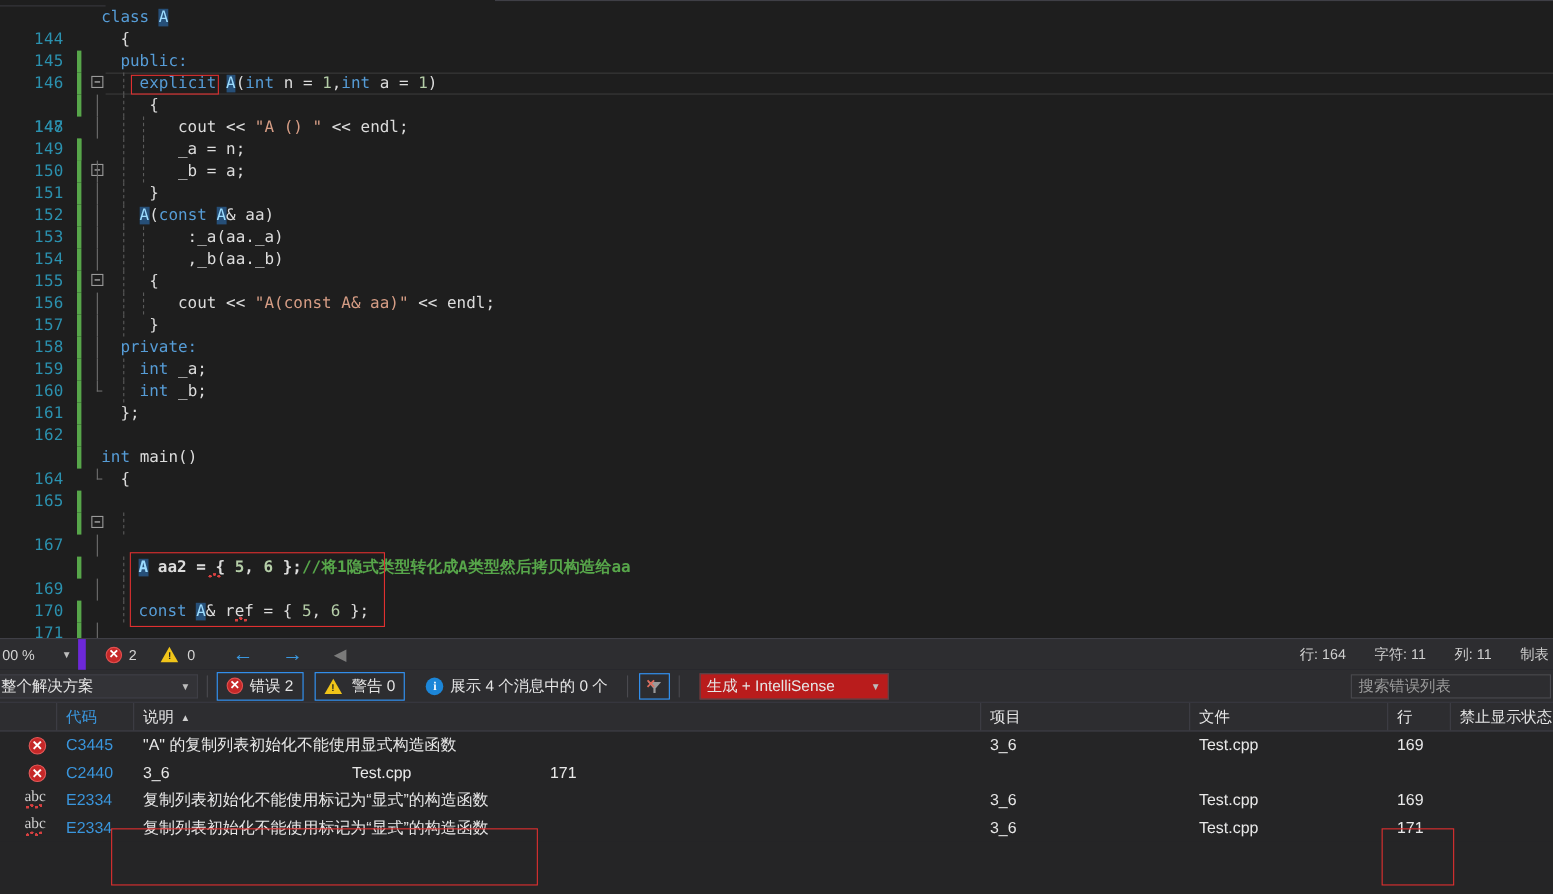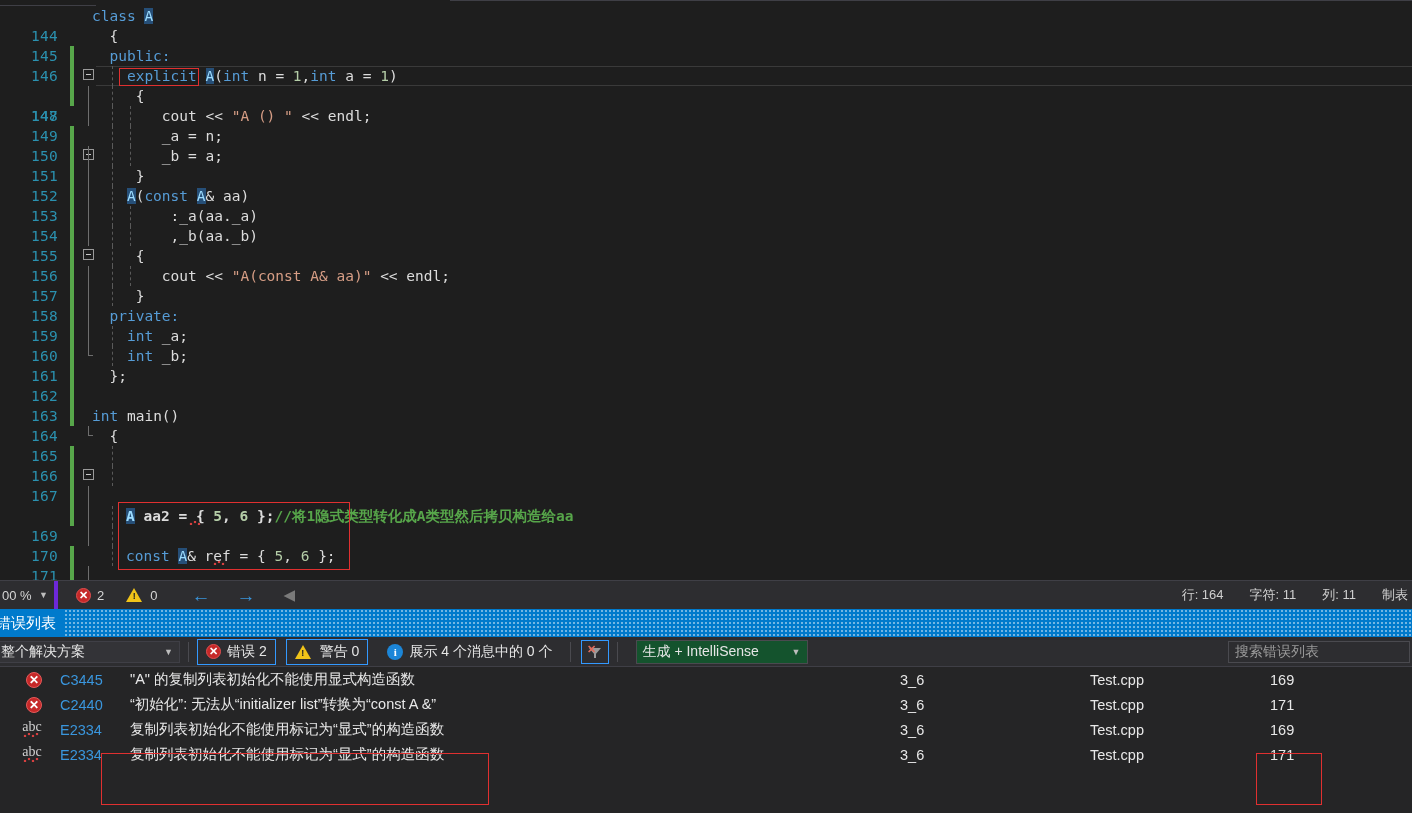--- a/index.html
+++ b/index.html
@@ -79,22 +79,22 @@
       radial-gradient(circle at 10px 3px, #d64040 1.4px, transparent 1.6px);
   }
 
   
   #statusbar {
     position: absolute; left: 0; top: 580px; width: 1412px; height: 29px;
     background: #2d2d30; color: #d4d4d4; font-size: 13px;
     display: flex; align-items: center; border-top: 1px solid #3f3f46;
   }
   .zoom-box {
-    width: 58px; height: 29px; display: flex; align-items: center; justify-content: space-between;
-    padding: 0 6px 0 0; border-right: 4px solid #6d28d9; color:#d4d4d4;
+    width: 78px; height: 29px; display: flex; align-items: center; justify-content: space-between;
+    padding: 0 6px 0 0; border-right: 7px solid #6d28d9; color:#d4d4d4;
   }
   .zoom-box .caret { color: #bdbdbd; font-size: 9px; }
   .sb-item { display: flex; align-items: center; gap: 6px; }
   .ic-err-circle {
     width: 15px; height: 15px; border-radius: 50%; background: #c62828;
     color: #fff; font-size: 11px; font-weight: bold;
     display: inline-flex; align-items: center; justify-content: center; line-height: 1;
     border: 1px solid #e05050;
   }
   .ic-warn-tri {
@@ -157,21 +157,21 @@
     border-left: 6px solid transparent; border-right: 6px solid transparent;
     border-top: 7px solid #9a9a9a;
   }
   .funnel::after {
     content:""; position:absolute; left: 6px; top: 9px; width: 2px; height: 4px; background: #9a9a9a;
   }
   .funnel-x {
     position: absolute; left: -1px; top: -2px; color: #e06c5c; font-size: 11px; font-weight: bold;
   }
   .build-select {
-    width: 172px; height: 24px; margin-left: 10px; background: #14532d; border: 1px solid #4a4a4f;
+    width: 172px; height: 24px; margin-left: 10px; background: #b91c1c; border: 1px solid #4a4a4f;
     color: #e6e6e6; font-size: 14px; display: flex; align-items: center;
     justify-content: space-between; padding: 0 6px;
   }
   .search-box {
     margin-left: auto; width: 182px; height: 22px; background: #2d2d30; border: 1px solid #4a4a4f;
     color: #9a9a9a; font-size: 14px; display: flex; align-items: center; padding: 0 6px;
     margin-right: 2px;
   }
 
   
@@ -373,47 +373,35 @@
       <span class="code-text"><span class="plain">    </span><span class="kw">int</span> <span class="id">_b</span><span class="punct">;</span></span>
     </div>
 
     <div class="code-line" style="top:360px;position:absolute;width:100%;">
       <span class="gutter-num">162</span>
       <span class="track"></span>
       <span class="fold-col"><span class="fold-end"></span></span>
       <span class="code-text"><span class="punct">  };</span></span>
     </div>
 
-    <div class="code-line" style="top:380px;position:absolute;width:100%;">
-      <span class="gutter-num">163</span>
-      <span class="track-none"></span>
-      <span class="code-text"></span>
-    </div>
 
     <div class="code-line" style="top:400px;position:absolute;width:100%;">
       <span class="gutter-num">164</span>
       <span class="track"></span>
       <span class="fold-col"><span class="fold-box"></span></span>
       <span class="code-text"><span class="kw">int</span> <span class="id">main</span><span class="punct">()</span></span>
     </div>
 
     <div class="code-line" style="top:420px;position:absolute;width:100%;">
       <span class="gutter-num">165</span>
       <span class="track"></span>
       <span class="fold-col"><span class="fold-vline"></span></span>
       <span class="code-text"><span class="punct">  {</span></span>
     </div>
 
-    <div class="code-line" style="top:440px;position:absolute;width:100%;">
-      <span class="gutter-num">166</span>
-      <span class="track"></span>
-      <span class="fold-col"><span class="fold-vline"></span></span>
-      <span class="iguide" style="left:112px;"></span>
-      <span class="code-text"></span>
-    </div>
 
     <div class="code-line" style="top:460px;position:absolute;width:100%;">
       <span class="gutter-num">167</span>
       <span class="track"></span>
       <span class="fold-col"><span class="fold-vline"></span></span>
       <span class="iguide" style="left:112px;"></span>
     </div>
 
 
     <div class="code-line" style="top:500px;position:absolute;width:100%;">
@@ -473,24 +461,20 @@
     <div class="sb-right">
       <span class="lbl">行: 164</span>
       <span class="lbl">字符: 11</span>
       <span class="lbl">列: 11</span>
       <span class="lbl">制表</span>
     </div>
   </div>
 
   <div id="errlist">
 
-    <div id="el-tabstrip">
-      <span id="el-tab-label">错误列表</span>
-      <span class="dotrail"></span>
-    </div>
 
     <div id="el-toolbar">
       <div class="scope-select">
         <span>整个解决方案</span>
         <span class="caret" style="color:#bdbdbd;font-size:9px;">▼</span>
       </div>
       <span class="tb-sep"></span>
       <div class="tb-btn active">
         <span class="ic-err-circle">✕</span>
         <span>错误 2</span>
@@ -513,39 +497,60 @@
       <div class="build-select">
         <span>生成 + IntelliSense</span>
         <span class="caret" style="color:#bdbdbd;font-size:9px;">▼</span>
       </div>
       <div class="search-box">
         <span>搜索错误列表</span>
       </div>
     </div>
 
     <div id="el-table">
+      <div class="el-head">
+        <div class="c-icon" style="justify-content:flex-start;"></div>
+        <div class="c-code">
+            <span>代码</span>
+          </div>
+        <div class="c-desc">
+          <span>说明</span>
+          <span class="sortarrow">▲</span>
+        </div>
+        <div class="c-proj">
+            <span>项目</span>
+          </div>
+        <div class="c-file">
+            <span>文件</span>
+          </div>
+        <div class="c-line">
+            <span>行</span>
+          </div>
+        <div class="c-supp" style="border-right:none;">
+            <span>禁止显示状态</span>
+          </div>
+      </div>
 
       <div class="el-row">
         <div class="c-icon">
             <span class="ic-err-row">✕</span>
           </div>
         <div class="c-code">C3445</div>
         <div class="c-desc">"A" 的复制列表初始化不能使用显式构造函数</div>
         <div class="c-proj">3_6</div>
         <div class="c-file">Test.cpp</div>
         <div class="c-line">169</div>
         <div class="c-supp"></div>
       </div>
 
       <div class="el-row">
         <div class="c-icon">
             <span class="ic-err-row">✕</span>
           </div>
         <div class="c-code">C2440</div>
-        <div class="c-desc">“初始化”: 无法从“initializer list”转换为“const A &amp;”</div>
         <div class="c-proj">3_6</div>
         <div class="c-file">Test.cpp</div>
         <div class="c-line">171</div>
         <div class="c-supp"></div>
       </div>
 
       <div class="el-row">
         <div class="c-icon">
           <span class="ic-abc">abc<span class="wave"></span></span>
         </div>

